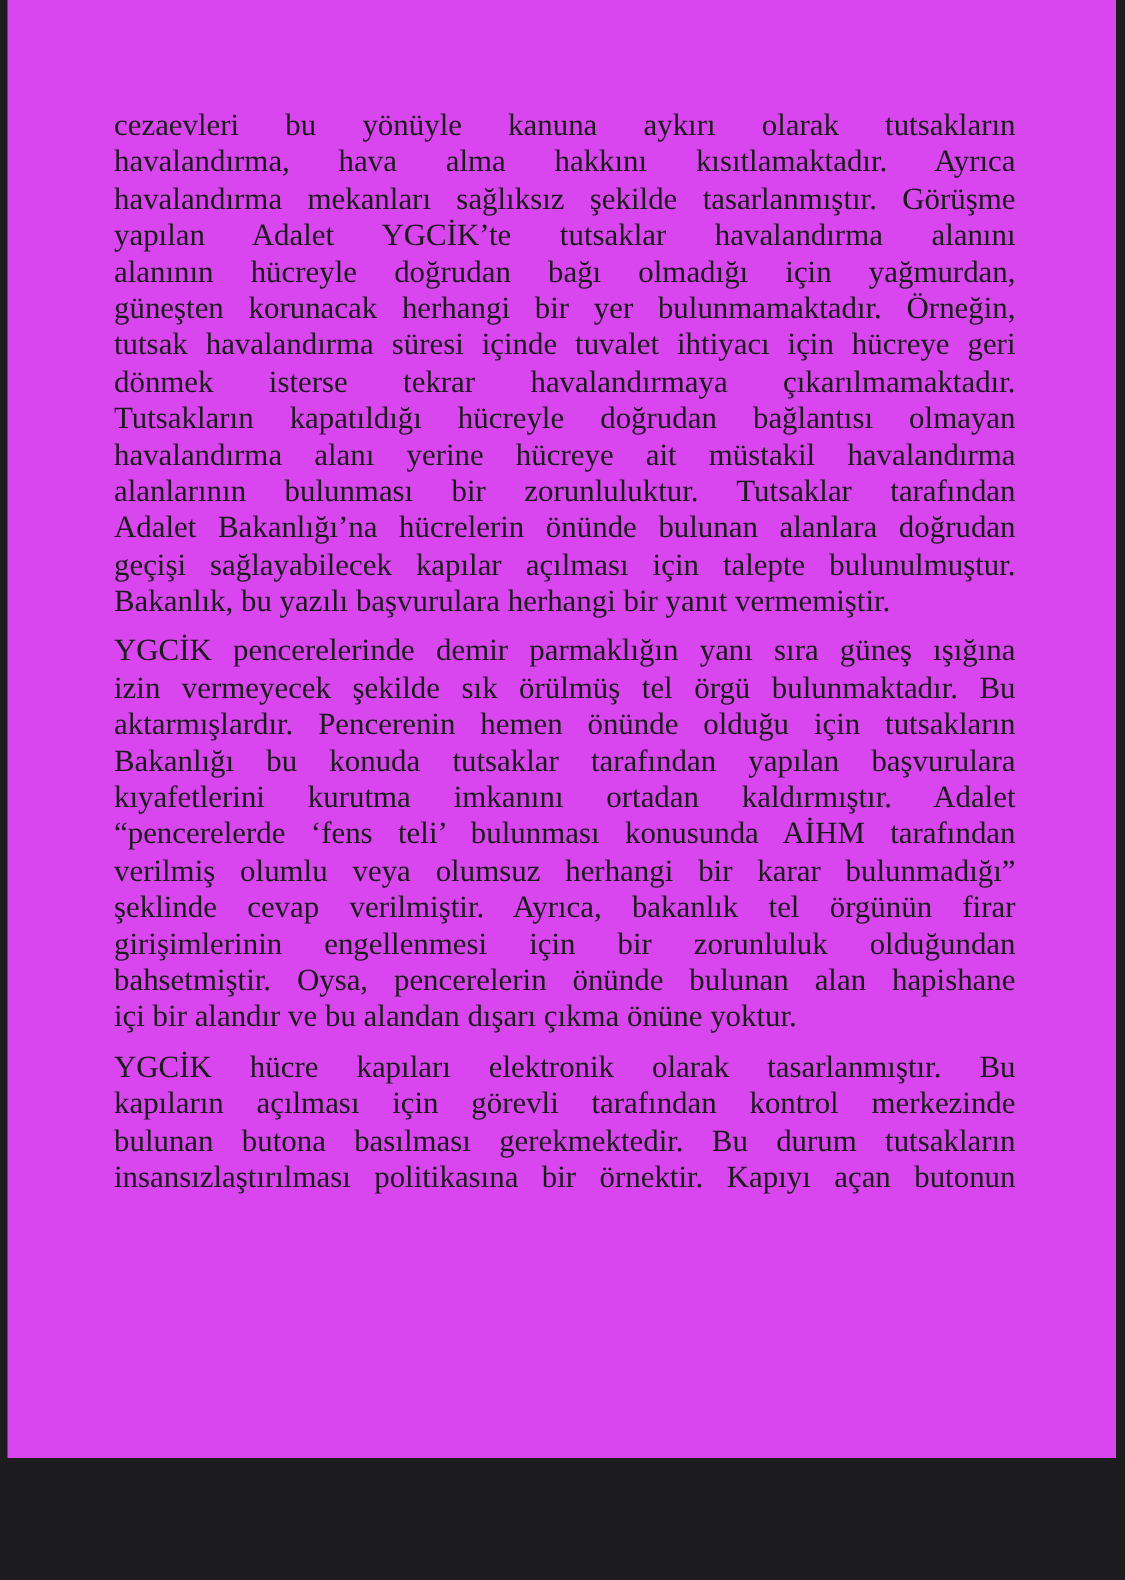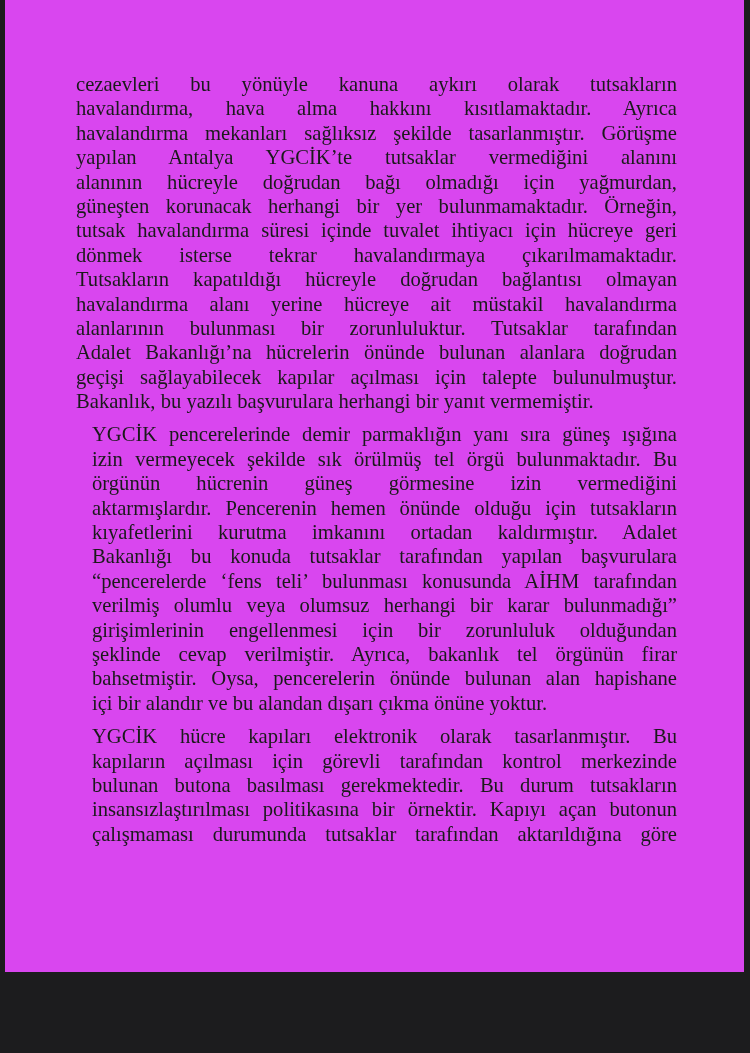--- a/index.html
+++ b/index.html
@@ -11,58 +11,56 @@
       background: #d946ef;
     }
     .content {
       position: absolute; left: 71px; top: 72px; width: 601px;
       font-family: "Liberation Serif", "DejaVu Serif", serif;
       font-size: 20.6px; line-height: 24.4px; color: #1a1a1a;
     }
     .para { margin: 0; text-align: justify; }
     .line { display: block; text-align: justify; text-align-last: justify; white-space: nowrap; height: 24.4px; }
     .line.last { text-align-last: left; }
-    .para + .para { margin-top: 9px; margin-left: 16px; }
+    .para + .para { margin-top: 9px; }
   </style>
 </head>
 <body>
 
 <div class="page">
   <div class="content" id="content">
       <div class="para">
         <span class="line">cezaevleri bu yönüyle kanuna aykırı olarak tutsakların</span>
         <span class="line">havalandırma, hava alma hakkını kısıtlamaktadır. Ayrıca</span>
         <span class="line">havalandırma mekanları sağlıksız şekilde tasarlanmıştır. Görüşme</span>
-        <span class="line">yapılan Antalya YGCİK’te tutsaklar vermediğini alanını</span>
+        <span class="line">yapılan Adalet YGCİK’te tutsaklar havalandırma alanını</span>
         <span class="line">alanının hücreyle doğrudan bağı olmadığı için yağmurdan,</span>
         <span class="line">güneşten korunacak herhangi bir yer bulunmamaktadır. Örneğin,</span>
         <span class="line">tutsak havalandırma süresi içinde tuvalet ihtiyacı için hücreye geri</span>
         <span class="line">dönmek isterse tekrar havalandırmaya çıkarılmamaktadır.</span>
         <span class="line">Tutsakların kapatıldığı hücreyle doğrudan bağlantısı olmayan</span>
         <span class="line">havalandırma alanı yerine hücreye ait müstakil havalandırma</span>
         <span class="line">alanlarının bulunması bir zorunluluktur. Tutsaklar tarafından</span>
         <span class="line">Adalet Bakanlığı’na hücrelerin önünde bulunan alanlara doğrudan</span>
         <span class="line">geçişi sağlayabilecek kapılar açılması için talepte bulunulmuştur.</span>
         <span class="line last">Bakanlık, bu yazılı başvurulara herhangi bir yanıt vermemiştir.</span>
       </div>
       <div class="para">
         <span class="line">YGCİK pencerelerinde demir parmaklığın yanı sıra güneş ışığına</span>
         <span class="line">izin vermeyecek şekilde sık örülmüş tel örgü bulunmaktadır. Bu</span>
-        <span class="line">örgünün hücrenin güneş görmesine izin vermediğini</span>
         <span class="line">aktarmışlardır. Pencerenin hemen önünde olduğu için tutsakların</span>
+        <span class="line">Bakanlığı bu konuda tutsaklar tarafından yapılan başvurulara</span>
         <span class="line">kıyafetlerini kurutma imkanını ortadan kaldırmıştır. Adalet</span>
-        <span class="line">Bakanlığı bu konuda tutsaklar tarafından yapılan başvurulara</span>
         <span class="line">“pencerelerde ‘fens teli’ bulunması konusunda AİHM tarafından</span>
         <span class="line">verilmiş olumlu veya olumsuz herhangi bir karar bulunmadığı”</span>
+        <span class="line">şeklinde cevap verilmiştir. Ayrıca, bakanlık tel örgünün firar</span>
         <span class="line">girişimlerinin engellenmesi için bir zorunluluk olduğundan</span>
-        <span class="line">şeklinde cevap verilmiştir. Ayrıca, bakanlık tel örgünün firar</span>
         <span class="line">bahsetmiştir. Oysa, pencerelerin önünde bulunan alan hapishane</span>
         <span class="line last">içi bir alandır ve bu alandan dışarı çıkma önüne yoktur.</span>
       </div>
       <div class="para">
         <span class="line">YGCİK hücre kapıları elektronik olarak tasarlanmıştır. Bu</span>
         <span class="line">kapıların açılması için görevli tarafından kontrol merkezinde</span>
         <span class="line">bulunan butona basılması gerekmektedir. Bu durum tutsakların</span>
         <span class="line">insansızlaştırılması politikasına bir örnektir. Kapıyı açan butonun</span>
-        <span class="line">çalışmaması durumunda tutsaklar tarafından aktarıldığına göre</span>
       </div>
     </div>
 </div>
 
 </body></html>

